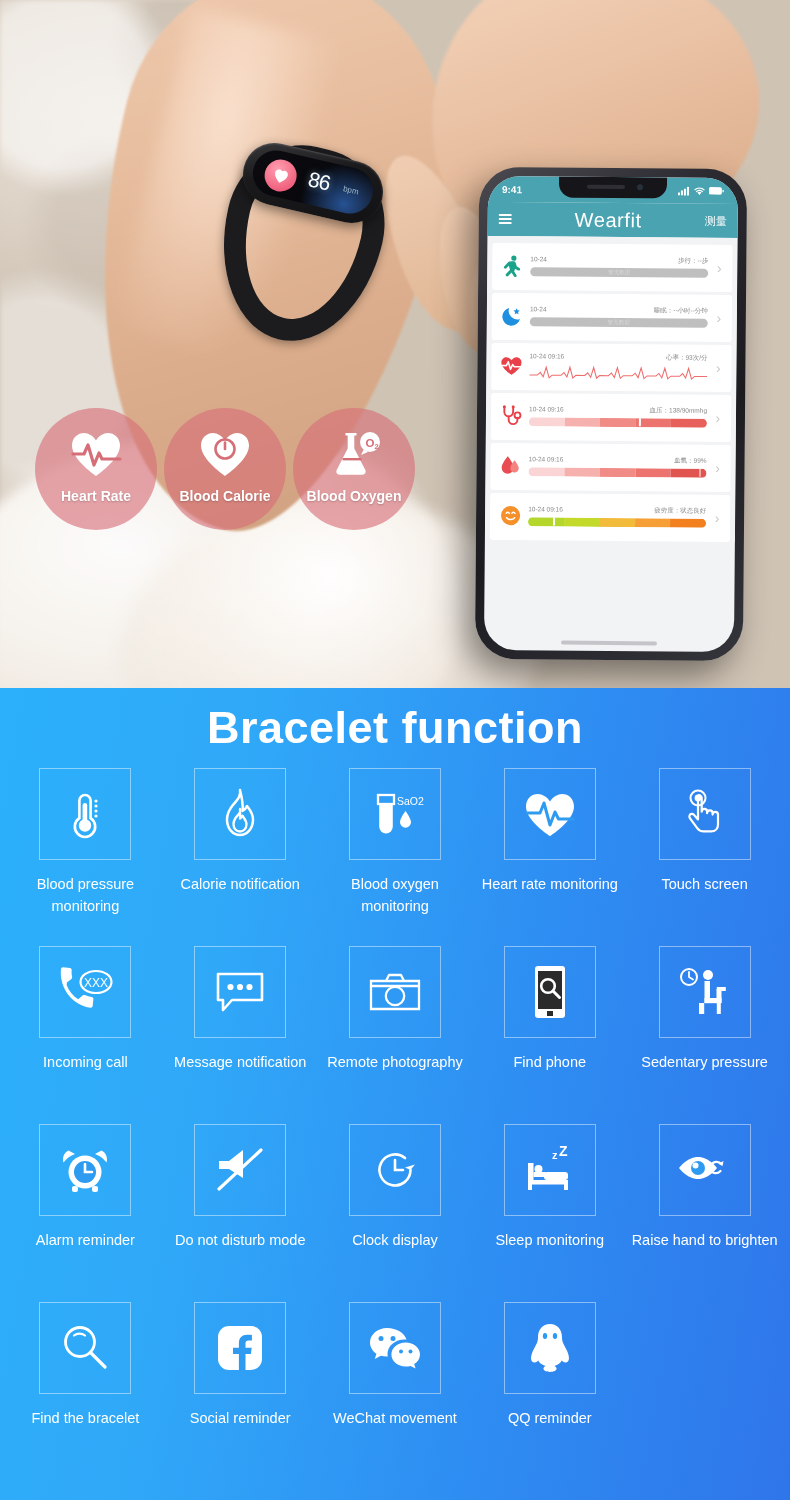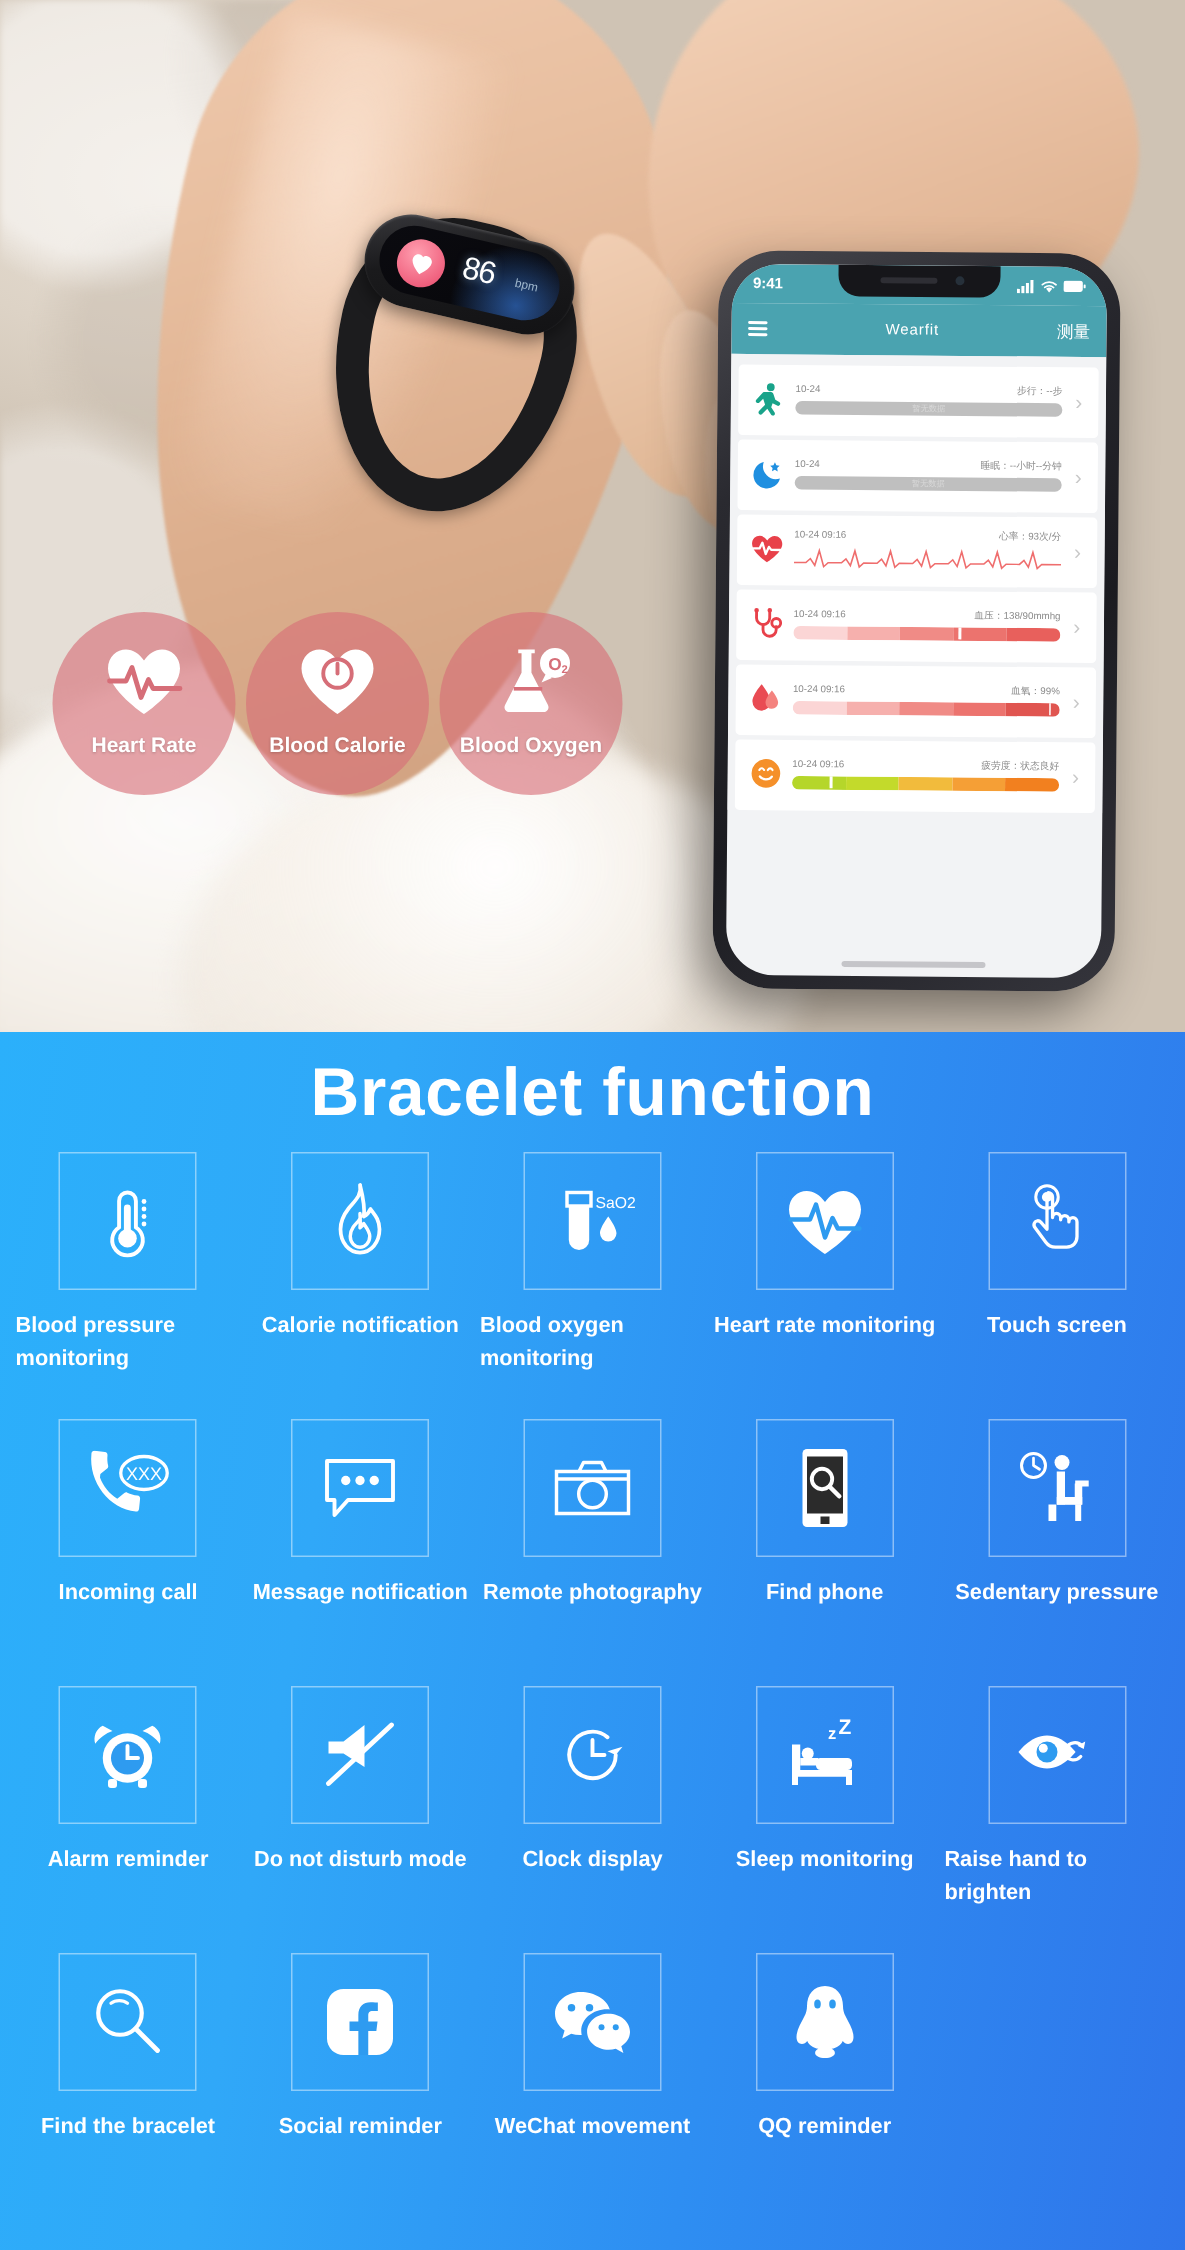--- a/index.html
+++ b/index.html
@@ -149,21 +149,21 @@
   .statusbar {
     position: relative; height: 26px; background: #4aa3b0;
     display: flex; align-items: center; justify-content: space-between;
     padding: 0 14px; color: #fff; font-size: 10px; font-weight: bold;
   }
   .sb-right { display: flex; align-items: center; gap: 4px; }
   .appbar {
     height: 34px; background: #4aa3b0; display: flex; align-items: center;
     justify-content: space-between; padding: 0 11px; color: #fff;
   }
-  .appbar .title { font-size: 10px; letter-spacing: .6px; font-weight: 300; }
+  .appbar .title { font-size: 20px; letter-spacing: .6px; font-weight: 300; }
   .appbar .meas { font-size: 11px; }
   .hamb { display: flex; flex-direction: column; gap: 2.5px; }
   .hamb i { display:block; width: 13px; height: 1.7px; background: #fff; border-radius: 1px; }
 
   .cards { background: #f2f3f5; padding: 4px 0 0 0; }
   .card {
     background: #fff; margin: 3px 5px; border-radius: 3px;
     padding: 6px 8px 8px 8px; display: flex; align-items: center; gap: 6px;
     min-height: 47px;
   }
@@ -201,22 +201,22 @@
   .grid {
     display: grid; grid-template-columns: repeat(5, 1fr);
     row-gap: 0px; padding: 14px 8px 0 8px;
   }
   .cell { display: flex; flex-direction: column; align-items: center; }
   .icon-box {
     width: 92px; height: 92px; border: 1px solid rgba(255,255,255,.45);
     display: flex; align-items: center; justify-content: center;
   }
   .cell .flabel {
-    margin-top: 13px; color: #fff; font-size: 14.5px; font-weight: bold;
-    line-height: 1.55; max-width: 150px;
+    margin-top: 13px; color: #fff; font-size: 14.5px; font-weight: normal;
+    text-align: center; line-height: 1.55; max-width: 150px;
   }
   .row-h { height: 178px; }
 </style>
 </head>
 <body>
 
 <div id="page">
 
   <div class="hero">
     <div class="blanket-tex"></div>

